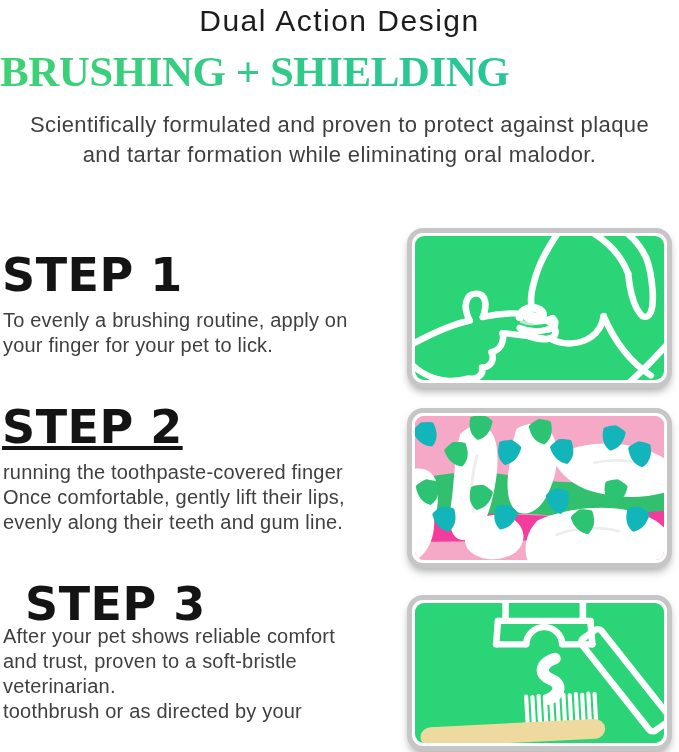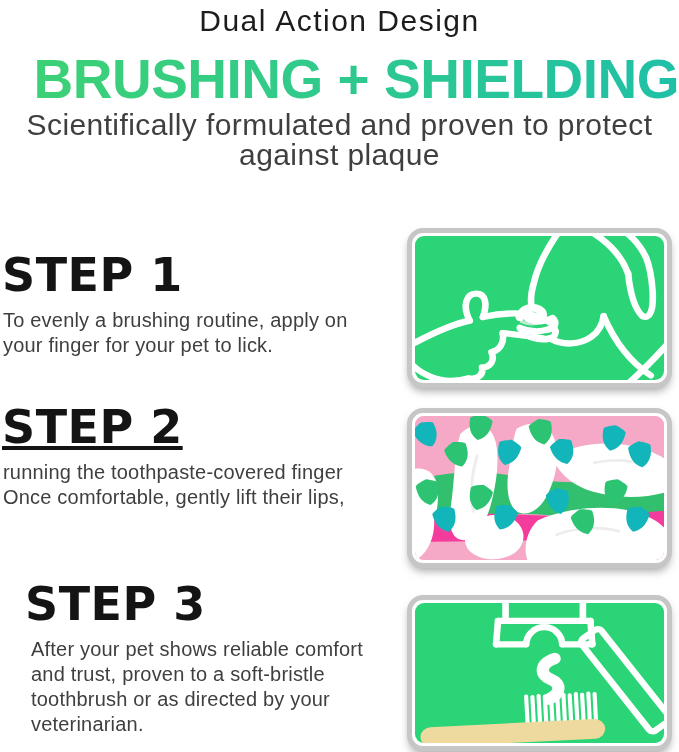--- a/index.html
+++ b/index.html
@@ -2,28 +2,28 @@
 <html style="--title-text: #1c1c1c; --heading-text: #141414; --body-text: #3f3f3f; --gradient-green: #3ed273; --gradient-teal: #1fc0a7; --panel-green: #2bd577; --panel-frame: #c6c6c6; --line-art: #ffffff; --gum-pink: #f5a9c7; --gum-magenta: #f43c9c; --paste-band-green: #33c06e; --shield-green: #2cc472; --shield-teal: #12b5b9; --tooth-white: #ffffff; --brush-handle-yellow: #eeda9e; --dollop-shade-mint: #bfe9d2;"><head>
 <meta charset="utf-8">
 <style>
   html,body{margin:0;padding:0;background:#ffffff;}
   body{width:679px;height:752px;position:relative;overflow:hidden;
        font-family:"Liberation Sans","DejaVu Sans",sans-serif;}
   .abs{position:absolute;}
 
   .title{top:4px;left:0;right:0;text-align:center;
          font-size:30px;font-weight:400;letter-spacing:1.5px;color:var(--title-text);}
-  .subtitle{top:47px;left:0;right:0;text-align:right;
-            font-family:Liberation Sans, sans-serif;
-            font-size:55px;font-weight:800;letter-spacing:-0.5px;
+  .subtitle{top:47px;left:0;right:0;text-align:left;
+            font-family:Liberation Serif, serif;
+            font-size:43px;font-weight:800;letter-spacing:-0.5px;
             background:linear-gradient(90deg,var(--gradient-green) 0%,var(--gradient-teal) 100%);
             -webkit-background-clip:text;background-clip:text;
             color:transparent;-webkit-text-fill-color:transparent;}
   .lead{top:110px;left:0;right:0;text-align:center;
-        font-size:30px;line-height:30px;letter-spacing:0.4px;color:var(--body-text);}
+        font-size:22px;line-height:30px;letter-spacing:0.4px;color:var(--body-text);}
 
   .step-heading{left:2px;font-family:"DejaVu Sans","Liberation Sans",sans-serif;
                 font-size:46px;font-weight:800;line-height:1;letter-spacing:0.5px;
                 color:var(--heading-text);}
   .step-text{left:3px;font-size:20px;line-height:25px;letter-spacing:0.2px;
              color:var(--body-text);}
 
   .panel{left:407px;width:265px;box-sizing:border-box;
          background:#ffffff;border:5px solid var(--panel-frame);
          border-radius:16px;padding:3px;
@@ -35,20 +35,21 @@
   .lineart{fill:none;stroke:var(--line-art);stroke-width:7;
            stroke-linecap:round;stroke-linejoin:round;}
 </style>
 </head>
 <body>
 
 <div class="abs title">Dual Action Design</div>
 <div class="abs subtitle">BRUSHING + SHIELDING</div>
 <div class="abs lead">
   <div>Scientifically formulated and proven to protect against plaque</div>
+  <div>and tartar formation while eliminating oral malodor.</div>
 </div>
 
 <div class="abs step-heading" style="top:252px;">STEP 1</div>
 <div class="abs step-text" style="top:308px;">
   <div>To evenly a brushing routine, apply on</div>
   <div>your finger for your pet to lick.</div>
 </div>
 
 <div class="abs panel" style="top:228px;height:160px;">
   <div class="panel-art">
@@ -78,20 +79,21 @@
         <path d="M226,164 C240,151 253,137 266,122"></path>
       </g>
     </svg>
   </div>
 </div>
 
 <div class="abs step-heading" style="top:404px;text-decoration:underline;">STEP 2</div>
 <div class="abs step-text" style="top:460px;">
   <div>running the toothpaste-covered finger</div>
   <div>Once comfortable, gently lift their lips,</div>
+  <div>evenly along their teeth and gum line.</div>
 </div>
 
 <div class="abs panel" style="top:408px;height:160px;">
   <div class="panel-art" style="background:var(--gum-pink);">
     <svg viewBox="0 0 264 160" preserveAspectRatio="none">
       <rect x="-2" y="-2" width="268" height="164" style="fill:var(--gum-pink);"></rect>
 
       <path d="M0,72 C30,62 62,60 95,65 C135,72 160,76 195,72 C220,68 245,62 268,56 L268,112 C230,118 195,116 150,111 C110,107 55,108 0,116 Z" style="fill:var(--paste-band-green);"></path>
 
       <path d="M0,112 C40,108 80,108 120,110 C170,113 220,110 268,105 L268,136 L0,140 Z" style="fill:var(--gum-magenta);"></path>
@@ -128,25 +130,25 @@
         <path transform="translate(152,94) rotate(-10)" style="fill:var(--shield-teal);" d="M0,-14 C6,-12 11,-10 12,-8 C12,4 8,11 0,15 C-8,11 -12,4 -12,-8 C-11,-10 -6,-12 0,-14 Z"></path>
         <path transform="translate(212,84) rotate(12)" style="fill:var(--shield-green);" d="M0,-14 C6,-12 11,-10 12,-8 C12,4 8,11 0,15 C-8,11 -12,4 -12,-8 C-11,-10 -6,-12 0,-14 Z"></path>
         <path transform="translate(179,117) rotate(-18)" style="fill:var(--shield-green);" d="M0,-14 C6,-12 11,-10 12,-8 C12,4 8,11 0,15 C-8,11 -12,4 -12,-8 C-11,-10 -6,-12 0,-14 Z"></path>
         <path transform="translate(235,114) rotate(15)" style="fill:var(--shield-teal);" d="M0,-14 C6,-12 11,-10 12,-8 C12,4 8,11 0,15 C-8,11 -12,4 -12,-8 C-11,-10 -6,-12 0,-14 Z"></path>
       </g>
     </svg>
   </div>
 </div>
 
 <div class="abs step-heading" style="top:581px;margin-left:23px;">STEP 3</div>
-<div class="abs step-text" style="top:637px;margin-left:28px;">
+<div class="abs step-text" style="top:624px;">
   <div>After your pet shows reliable comfort</div>
   <div>and trust, proven to a soft-bristle</div>
+  <div>veterinarian.</div>
   <div>toothbrush or as directed by your</div>
-  <div>veterinarian.</div>
 </div>
 
 <div class="abs panel" style="top:595px;height:156px;">
   <div class="panel-art">
     <svg viewBox="0 0 264 156" preserveAspectRatio="none">
 
       <g class="lineart">
         <path d="M96,-6 L96,20"></path>
         <path d="M178,-6 L178,20"></path>
         <path d="M88,20 L186,20"></path>

